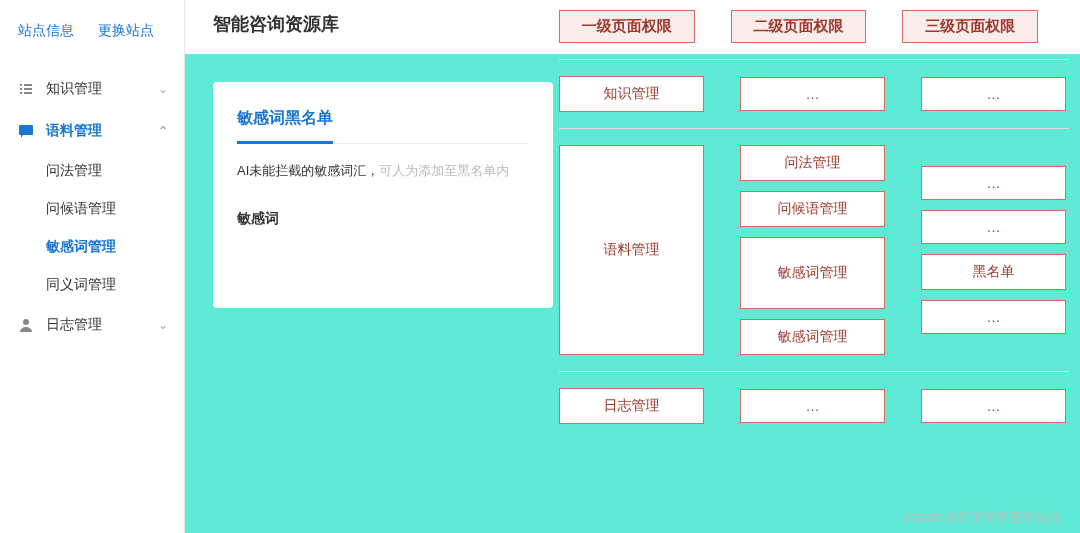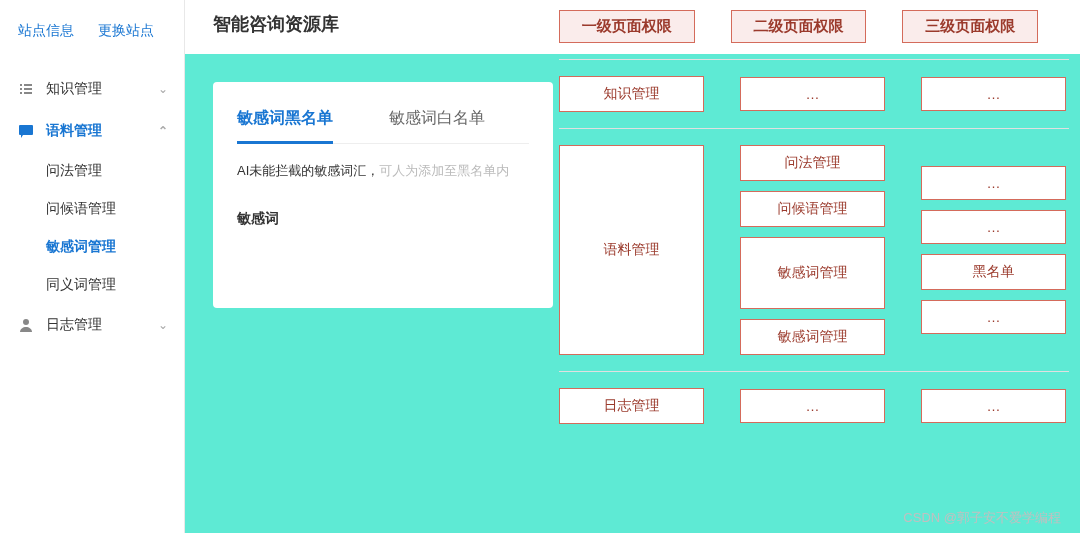--- a/index.html
+++ b/index.html
@@ -93,21 +93,20 @@
       </div>
     </div>
   </div>
 
   <div class="main">
     <div class="header">智能咨询资源库</div>
     <div class="content">
       <div class="card">
         <div class="tabs">
           <div class="tab active">敏感词黑名单</div>
-          <div class="tab">敏感词白名单</div>
         </div>
         <div class="hint">
           <span>AI未能拦截的敏感词汇，</span><span class="muted">可人为添加至黑名单内</span>
         </div>
         <div class="field-label">敏感词</div>
       </div>
     </div>
   </div>
 </div>
 

